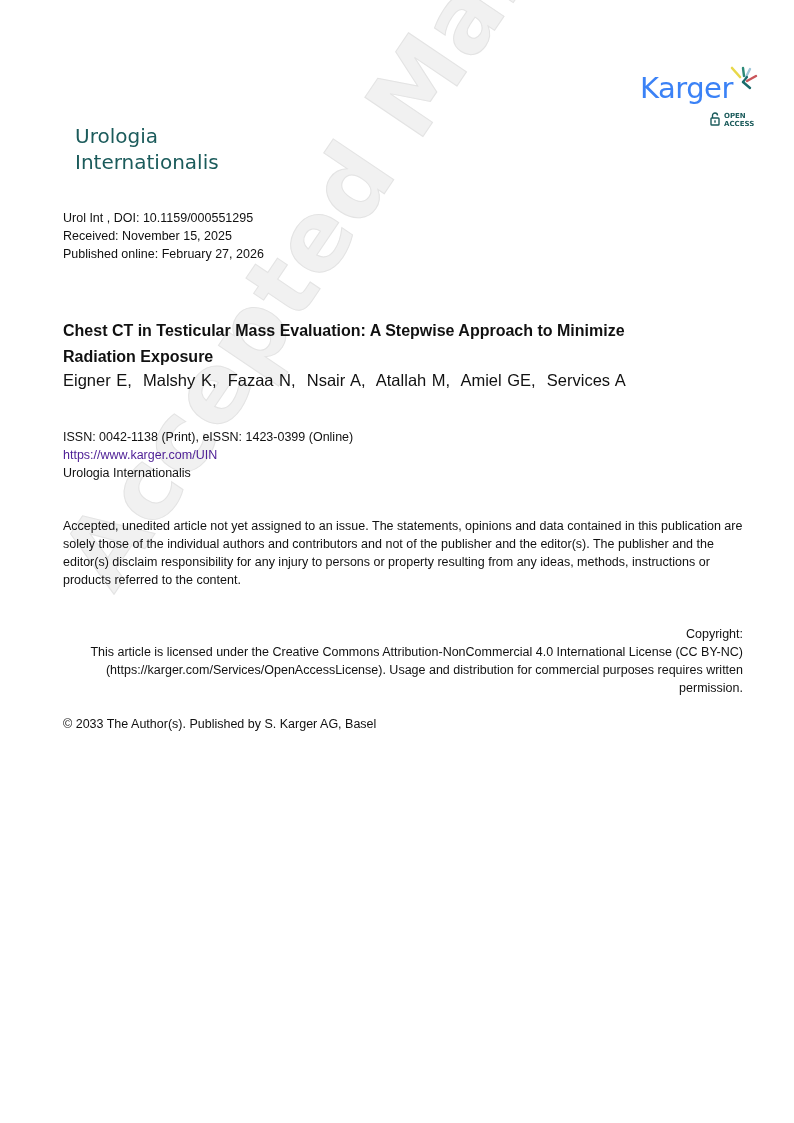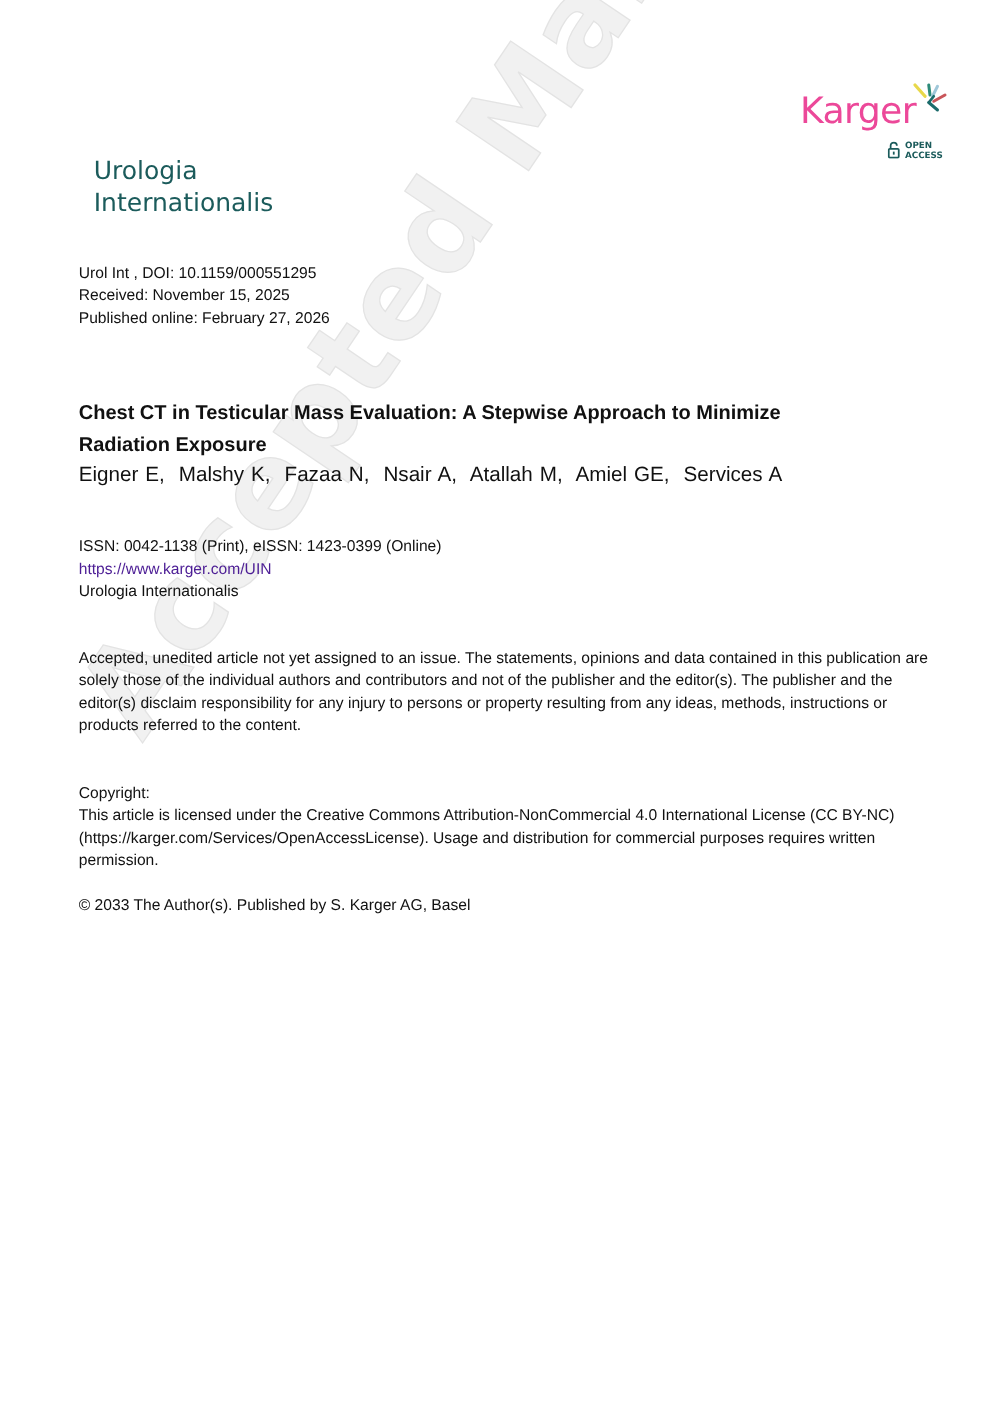--- a/index.html
+++ b/index.html
@@ -52,37 +52,36 @@
       width: 125px;
       height: 70px;
       z-index: 2;
     }
     .logo-word {
       position: absolute;
       left: 0;
       top: 10px;
       font-family: "DejaVu Sans", sans-serif;
       font-size: 29px;
-      color: #ec4899;
+      color: #3b82f6;
       letter-spacing: -0.5px;
       line-height: 1;
     }
     .logo-rays {
       position: absolute;
       left: 88px;
       top: 0;
       width: 32px;
       height: 40px;
     }
     .oa {
       position: absolute;
       left: 70px;
       top: 48px;
       display: flex;
-      align-items: center;
       gap: 4px;
     }
     .oa-icon {
       width: 10px;
       height: 14px;
     }
     .oa-text {
       font-family: "DejaVu Sans", sans-serif;
       font-size: 7px;
       font-weight: bold;
@@ -121,21 +120,21 @@
       width: 680px;
     }
     .authors {
       top: 370px;
       font-size: 16.5px;
       line-height: 20px;
       word-spacing: 1px;
     }
     .issn { top: 428px; }
     .disclaimer { top: 517px; width: 680px; }
-    .copyright { top: 625px; width: 680px; }
+    .copyright { top: 625px; width: 680px; text-align: right; }
     .copyright-line { top: 715px; }
     .row {
       display: block;
       white-space: nowrap;
     }
     .para {
       display: block;
     }
     a.link {
       color: #4c1d95;

